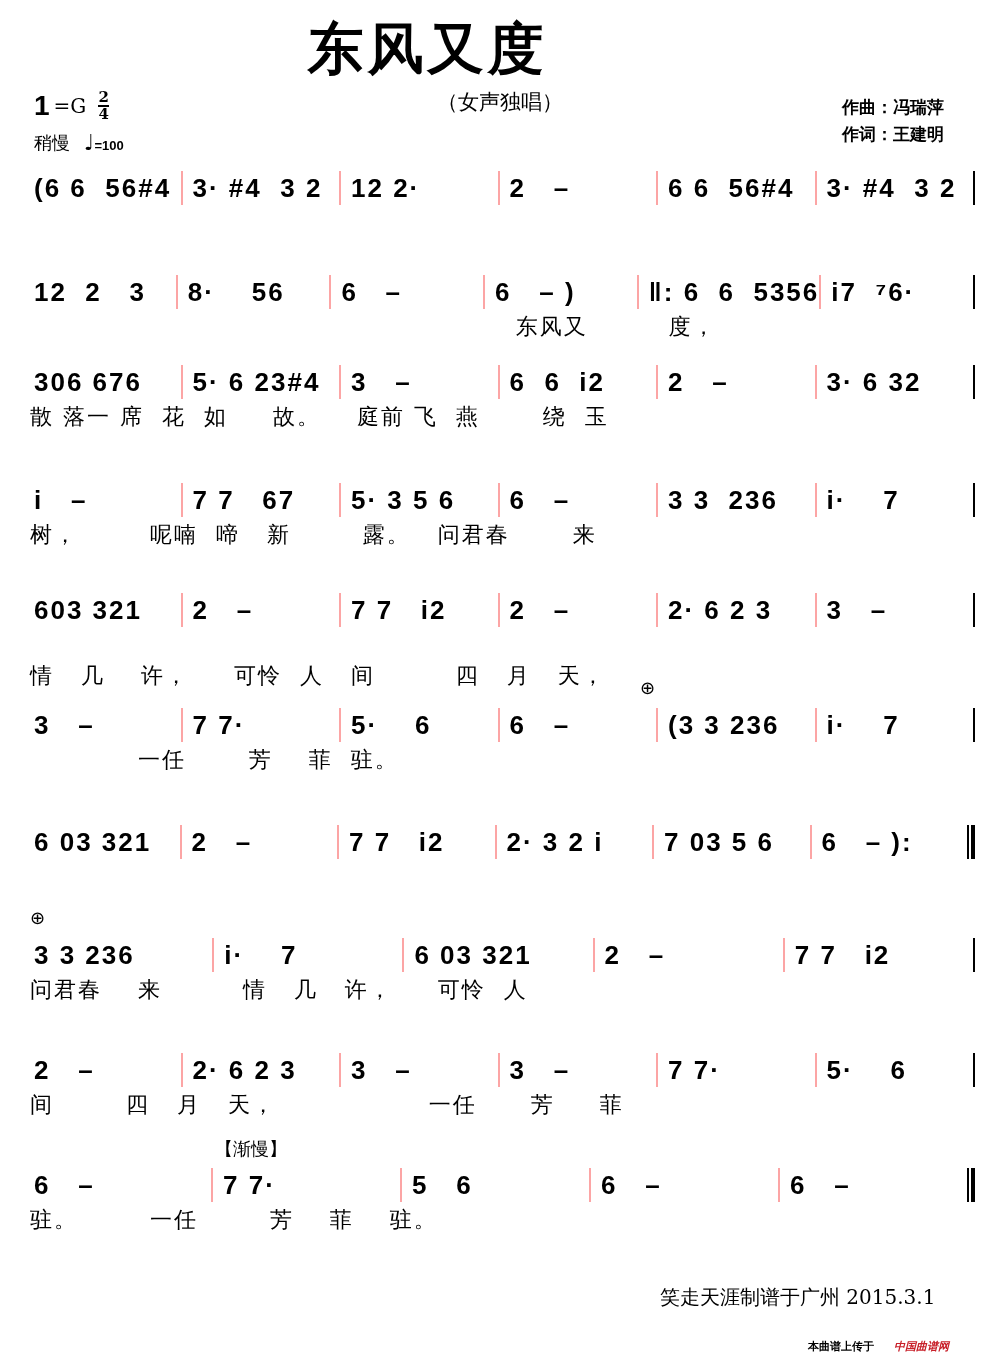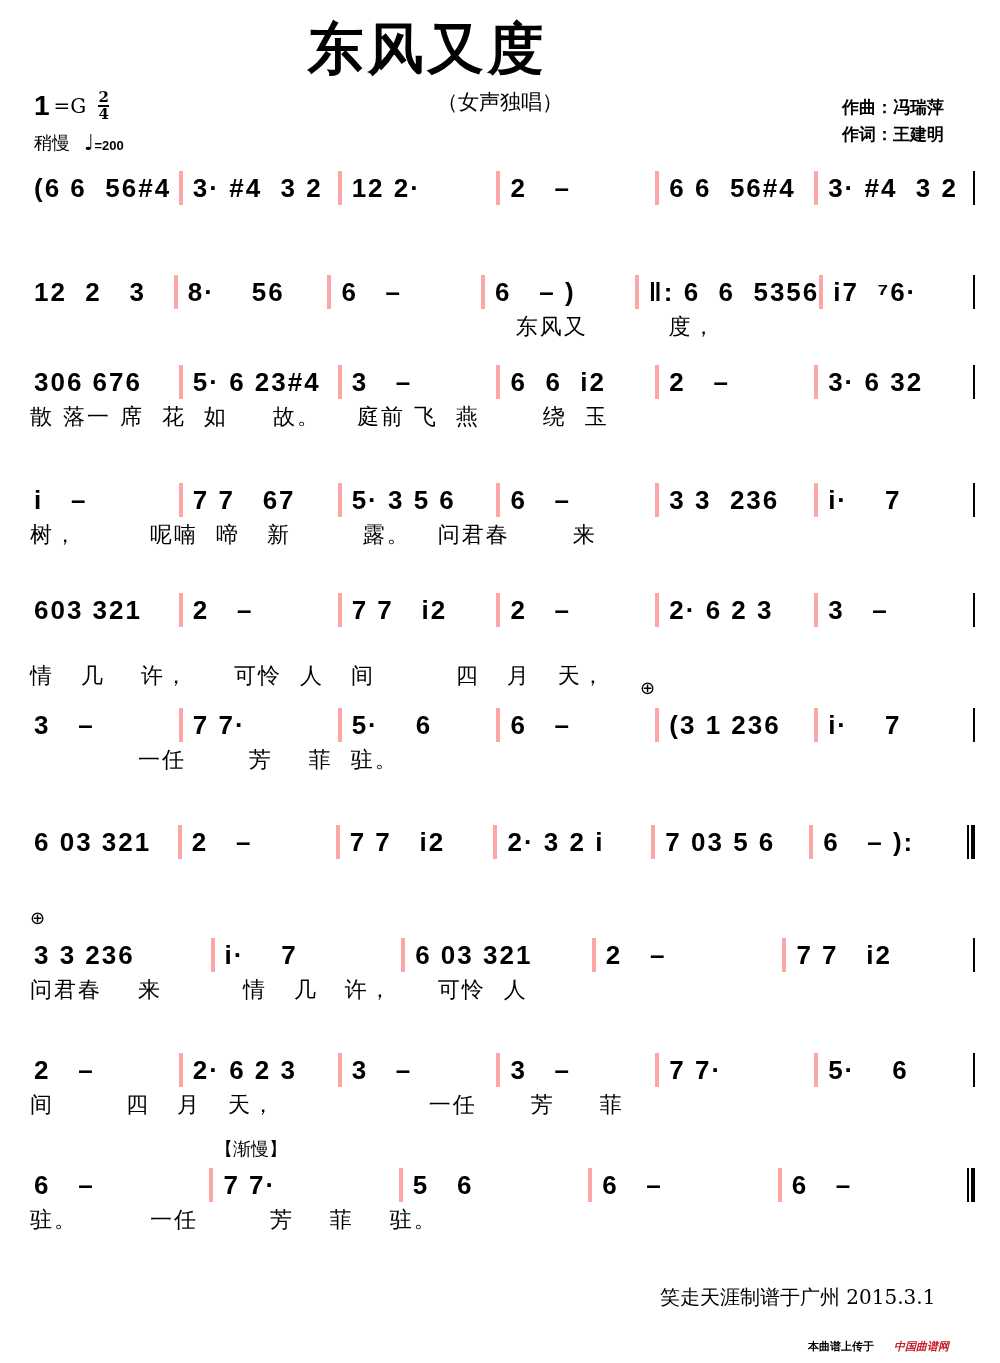--- a/index.html
+++ b/index.html
@@ -12,21 +12,21 @@
   .key { left:34px; top:90px; font-size:20px; font-family:"DejaVu Serif", serif; display:flex; align-items:center; gap:4px; }
   .key .one { font-family:"Liberation Sans", sans-serif; font-weight:bold; font-size:28px; }
   .timesig { display:inline-flex; flex-direction:column; align-items:center; font-weight:bold; font-size:15px; line-height:15px; margin-left:8px; font-family:"DejaVu Serif", serif; }
   .timesig .bar { width:11px; height:2px; background:#000; }
   .tempo { left:34px; top:130px; font-size:18px; display:flex; align-items:flex-end; gap:14px; }
   .tempo .note { font-size:22px; }
   .tempo .bpm { font-weight:bold; font-size:13px; font-family:"Liberation Sans", sans-serif; }
   .credits { left:842px; top:94px; font-size:17px; line-height:27px; font-weight:bold; }
   .line { left:30px; width:945px; height:40px; display:flex; align-items:center; }
   .notes { font-family:"Liberation Sans", sans-serif; font-weight:bold; font-size:26px; white-space:pre; letter-spacing:2px; }
-  .measure { display:flex; align-items:center; flex:1; border-left:4px solid #fca5a5; height:34px; padding-left:10px; box-sizing:border-box; }
+  .measure { display:flex; align-items:center; flex:1; border-left:2px solid #fca5a5; height:34px; padding-left:10px; box-sizing:border-box; }
   .measure.first { border-left:none; padding-left:4px; }
   .line .endbar { width:2px; height:34px; background:#000; }
   .line .endbar.double { width:8px; border-left:2px solid #000; border-right:4px solid #000; background:transparent; box-sizing:border-box; }
   .lyric { left:30px; width:945px; font-family:"DejaVu Serif", serif; font-size:22px; white-space:pre; letter-spacing:2px; }
   .mark { font-size:18px; }
   .footer { left:660px; top:1284px; font-family:"DejaVu Serif", serif; font-size:20px; }
   .source { left:808px; top:1339px; font-size:11px; font-weight:bold; display:flex; gap:20px; }
   .source .logo { color:#c8202a; font-weight:bold; font-style:italic; }
 </style>
 </head>
@@ -39,21 +39,21 @@
   <span class="one">1</span>
   <span>=G</span>
   <span class="timesig">
     <span>2</span>
     <span class="bar"></span>
     <span>4</span>
   </span>
 </div>
 <div class="abs tempo">
   <span>稍慢</span>
-  <span><span class="note">♩</span><span class="bpm">=200</span></span>
+  <span><span class="note">♩</span><span class="bpm">=100</span></span>
 </div>
 <div class="abs credits">
   <div>作曲：冯瑞萍</div>
   <div>作词：王建明</div>
 </div>
 
 <div id="score">
     <div class="abs line" style="top: 168px;">
       <div class="measure notes first">(6 6  56#4</div>
       <div class="measure notes">3· #4  3 2</div>
@@ -102,21 +102,21 @@
       <div class="measure notes">3   –</div>
       <div class="endbar"></div>
     </div>
     <div class="abs lyric" style="top: 630px; margin-top: 31px;">情   几    许，     可怜  人   间         四   月   天，</div>
     <div class="abs mark" style="left: 640px; top: 677px;">⊕</div>
     <div class="abs line" style="top: 705px;">
       <div class="measure notes first">3   –</div>
       <div class="measure notes">7 7·</div>
       <div class="measure notes">5·    6</div>
       <div class="measure notes">6   –</div>
-      <div class="measure notes">(3 1 236</div>
+      <div class="measure notes">(3 3 236</div>
       <div class="measure notes">i·    7</div>
       <div class="endbar"></div>
     </div>
     <div class="abs lyric" style="top: 745px;">            一任       芳    菲  驻。</div>
     <div class="abs line" style="top: 822px;">
       <div class="measure notes first">6 03 321</div>
       <div class="measure notes">2   –</div>
       <div class="measure notes">7 7   i2</div>
       <div class="measure notes">2· 3 2 i</div>
       <div class="measure notes">7 03 5 6</div>

